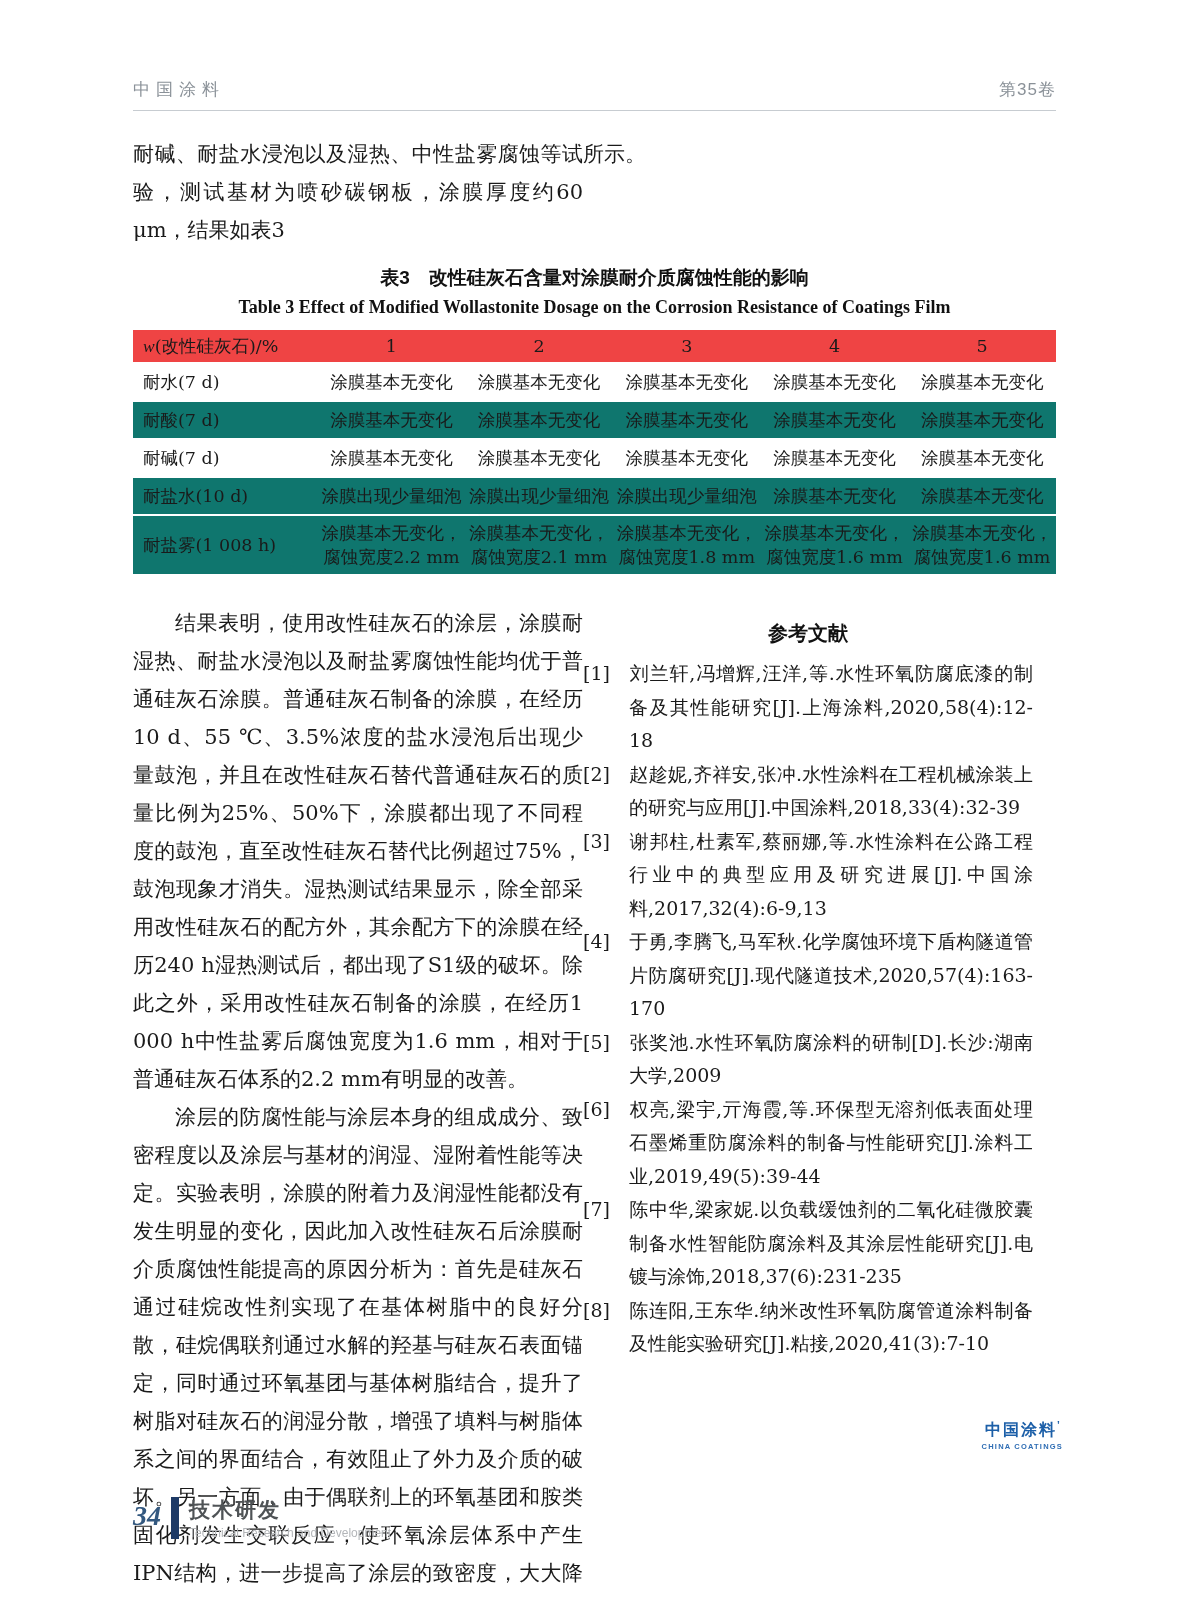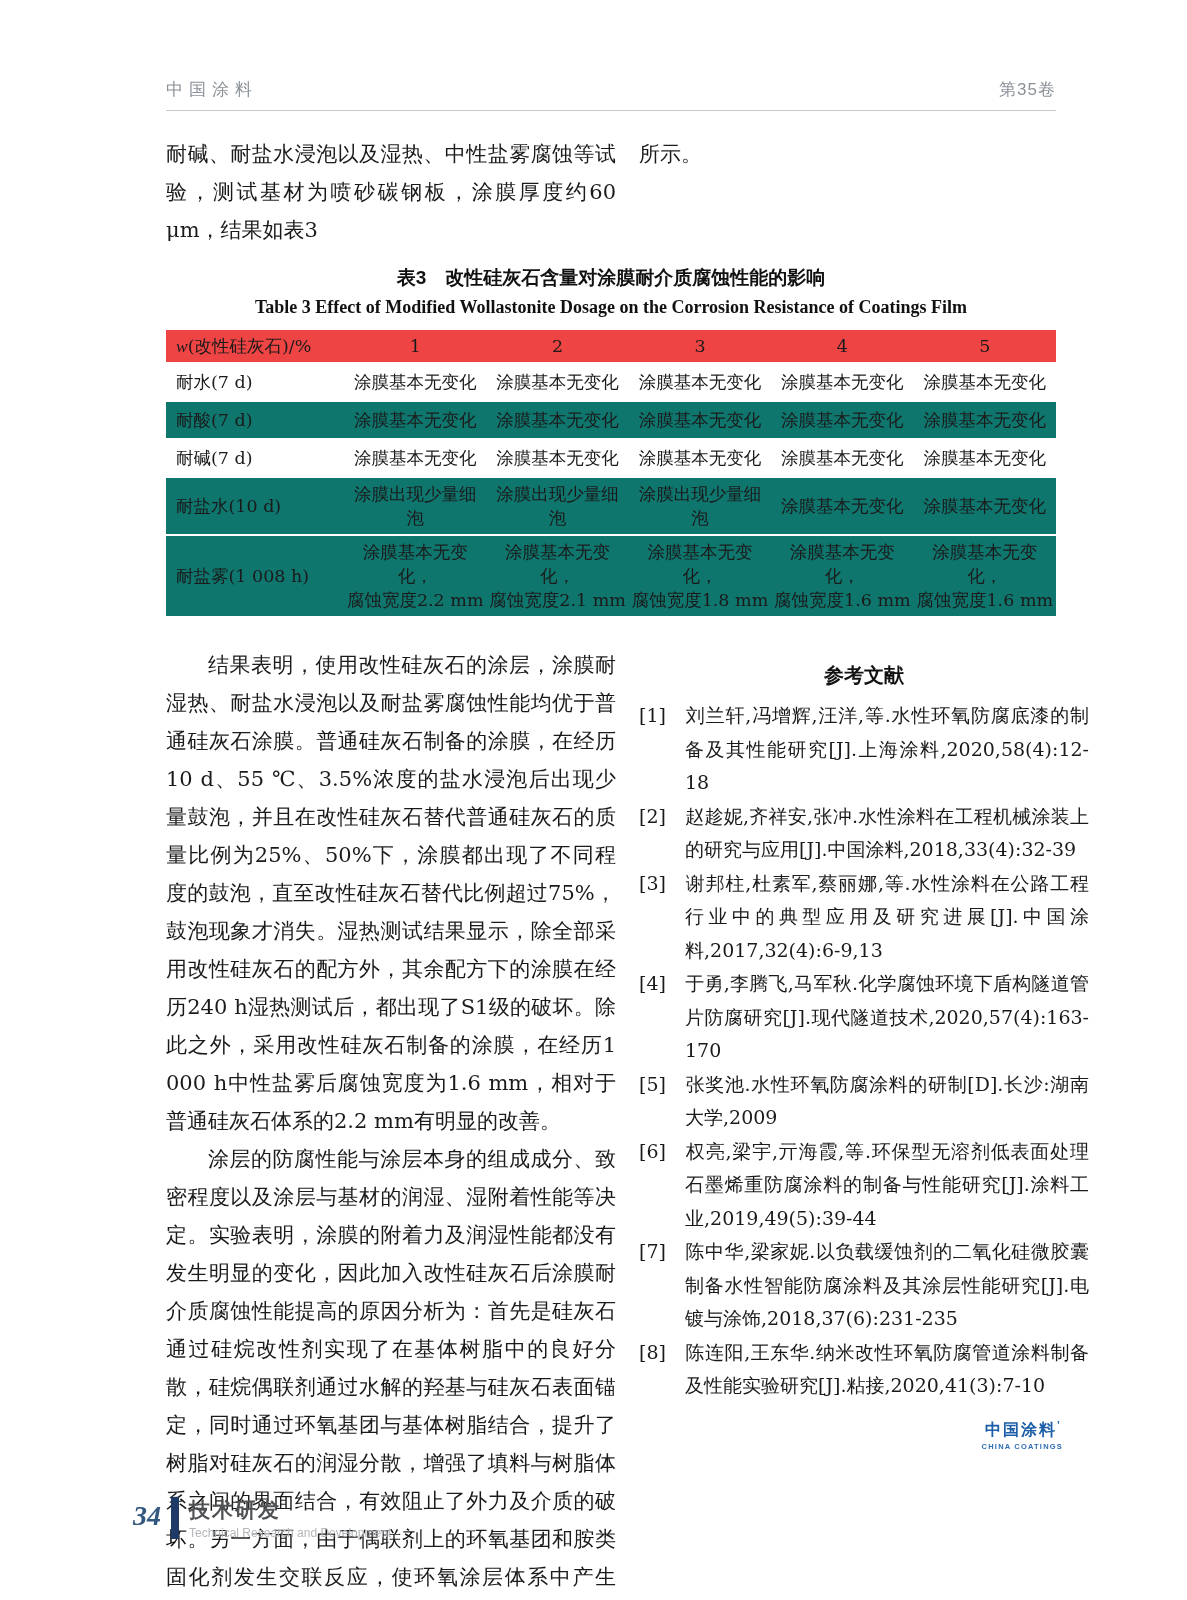--- a/index.html
+++ b/index.html
@@ -6,40 +6,39 @@
   html, body { background: #ffffff; }
   .page {
     position: relative;
     width: 1187px;
     height: 1600px;
     margin: 0 auto;
     background: #ffffff;
     overflow: hidden;
     font-family: "DejaVu Serif", "Liberation Serif", serif;
     color: #1a1a1a;
-    padding-left: 33px;
   }
   .content { padding: 78px 131px 0 133px; }
 
   
   .running-head {
     display: flex;
     justify-content: space-between;
     align-items: flex-end;
     color: #8a9198;
     font-size: 17px;
     font-family: "Liberation Sans", sans-serif;
     padding-bottom: 9px;
     border-bottom: 1px solid #c7ccd1;
   }
   .running-head .journal { letter-spacing: 6px; }
   .running-head .volume { letter-spacing: 1px; }
 
   
-  .cols { display: flex; gap: 23px; }
+  .cols { display: flex; }
   .col { width: 450px; flex: 0 0 450px; }
   .body-text {
     font-size: 21px;
     line-height: 38px;
     text-align: justify;
     text-justify: inter-ideograph;
   }
   .intro { margin-top: 24px; }
 
   

